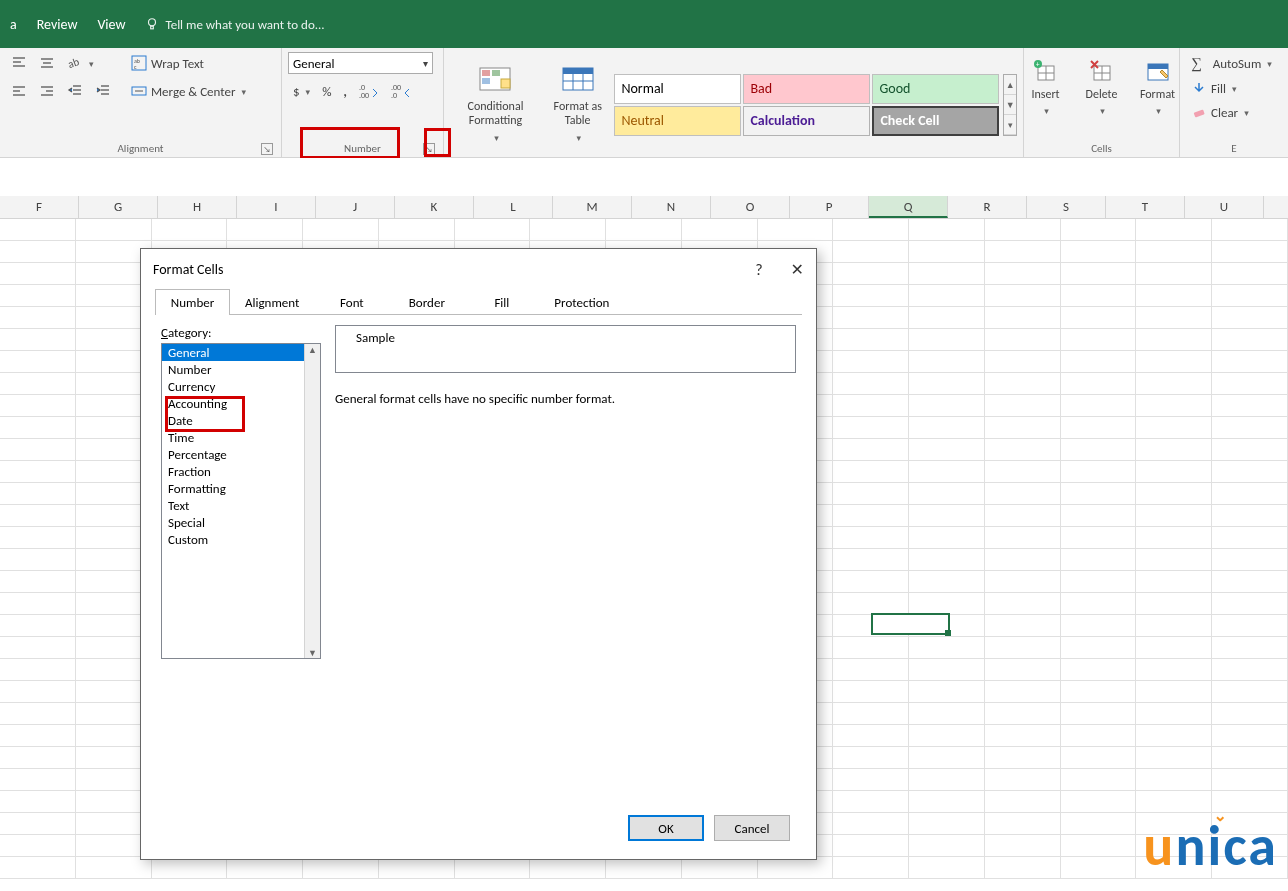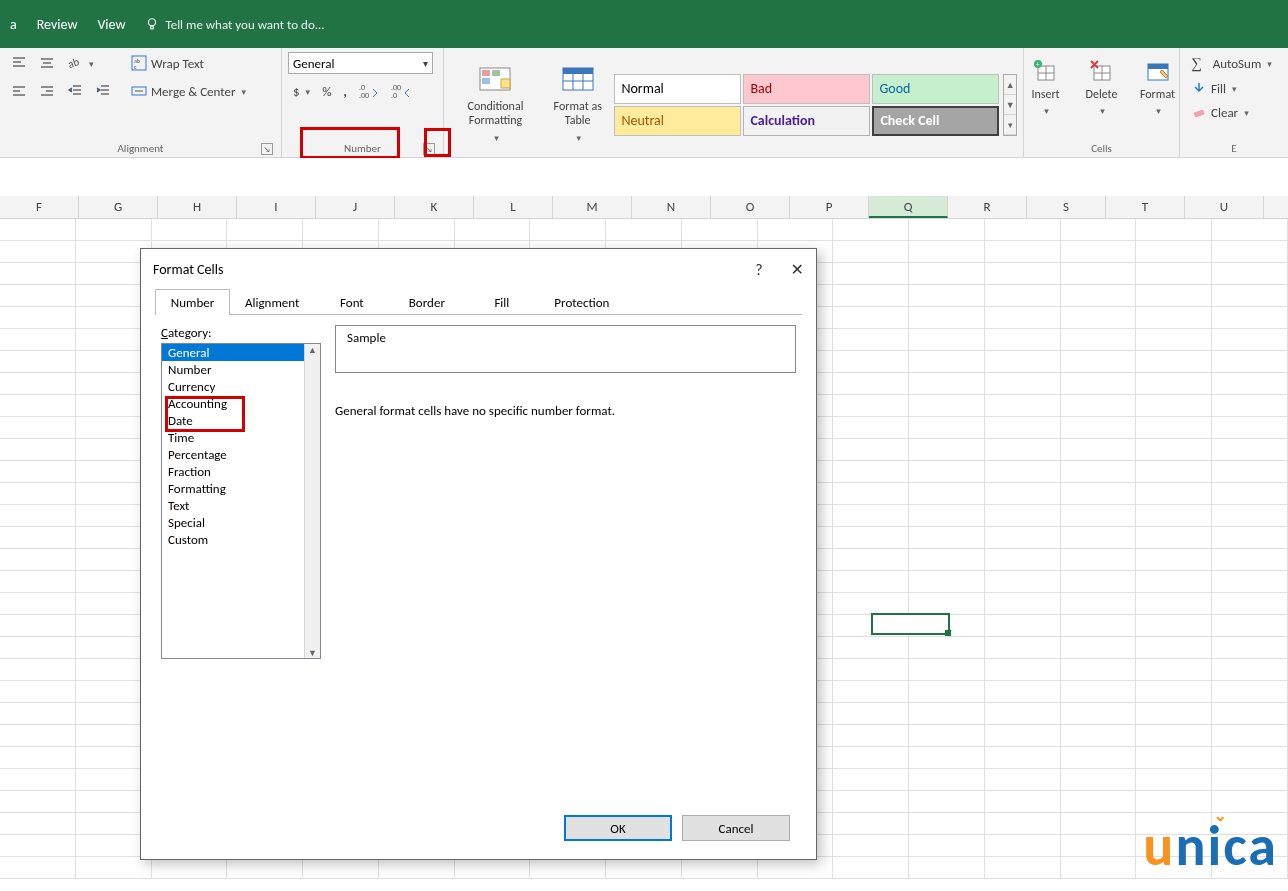--- a/index.html
+++ b/index.html
@@ -31,21 +31,21 @@
 .icon32 { width: 36px; height: 36px; display: inline-flex; align-items: center; justify-content: center; }
 
 
 .combo { border: 1px solid #ababab; background: #fff; width: 145px; height: 22px; font-size: 13px; padding: 2px 4px; display: flex; align-items: center; justify-content: space-between; cursor: pointer; }
 .combo::after { content: "▾"; font-size: 10px; color: #444; }
 
 
 .styles-gal { display: grid; grid-template-columns: repeat(3, 127px); grid-template-rows: repeat(2, 30px); gap: 2px; }
 .style-item { border: 1px solid #bfbfbf; padding: 4px 6px; font-size: 14px; background: #fff; cursor: pointer; display:flex; align-items:center; }
 .style-bad { background: #ffc7ce; color: #9c0006; }
-.style-good { background: #c6efce; color: #0369a1; }
+.style-good { background: #c6efce; color: #14532d; }
 .style-neutral { background: #ffeb9c; color: #9c5700; }
 .style-calc { background: #f2f2f2; color: #4c1d95; font-weight:bold; border:1px solid #b2b2b2; }
 .style-check { background: #a5a5a5; color: #fff; font-weight:bold; border:2px solid #3f3f3f; }
 .styles-nav { width: 18px; display: flex; flex-direction: column; border: 1px solid #ababab; }
 .styles-nav div { flex: 1; display: flex; align-items: center; justify-content: center; font-size: 9px; color: #666; cursor: pointer; border-bottom: 1px solid #d4d4d4; }
 
 
 .red-box { border: 3px solid #d20000; position: absolute; pointer-events: none; }
 
 
@@ -72,25 +72,25 @@
 .dlg-body { flex: 1; padding: 10px 20px; display: flex; gap: 14px; }
 .cat-col { width: 160px; display:flex; flex-direction:column; }
 .cat-label { font-size: 13px; margin-bottom: 3px; }
 .cat-label .undl { text-decoration:underline; }
 .cat-list { border: 1px solid #828790; background: #fff; height: 316px; position: relative; overflow: hidden; }
 .cat-list-inner { position:absolute; left:0; top:0; right:16px; }
 .cat-item { font-size: 13px; padding: 0 6px; line-height: 17px; cursor: pointer; }
 .cat-item.sel { background: #0078d7; color: #fff; }
 .cat-scroll { position:absolute; right:0; top:0; bottom:0; width:16px; background:#f0f0f0; border-left:1px solid #d4d4d4; display:flex; flex-direction:column; justify-content:space-between; align-items:center; font-size:9px; color:#666; }
 .right-col { flex: 1; }
-.sample-box { border: 1px solid #828790; height: 48px; padding: 4px 11px; position: relative; }
+.sample-box { border: 1px solid #828790; height: 48px; padding: 4px 20px; position: relative; }
 .sample-lbl { font-size: 13px; }
-.desc-text { font-size: 13px; margin-top: 30px; }
+.desc-text { font-size: 13px; margin-top: 18px; }
 .dlg-buttons { display: flex; justify-content: flex-end; gap: 10px; padding: 12px 26px 18px; }
-.dlg-btn { width: 108px; height: 26px; border: 1px solid #adadad; background: #e1e1e1; font-size: 13px; cursor: pointer; }
+.dlg-btn { width: 76px; height: 26px; border: 1px solid #adadad; background: #e1e1e1; font-size: 13px; cursor: pointer; }
 .dlg-btn.primary { border: 2px solid #0078d7; background: #e1e1e1; }
 
 
 .unica { position:absolute; right:10px; bottom:11px; font-size:56px; font-weight:bold; letter-spacing:2px; font-family: Verdana, Arial; }
 .unica .u1{color:#f7931e;} .unica .u2{color:#1b6db5;} .unica .u3{color:#1b6db5; position:relative;}
 .unica .u3::after{content:"⌄"; font-size:16px; color:#f7931e; position:absolute; top:-6px; left:6px;}
 .unica .u4{color:#1b6db5;} .unica .u5{color:#1b6db5;}
 </style>
 </head>
 <body>

